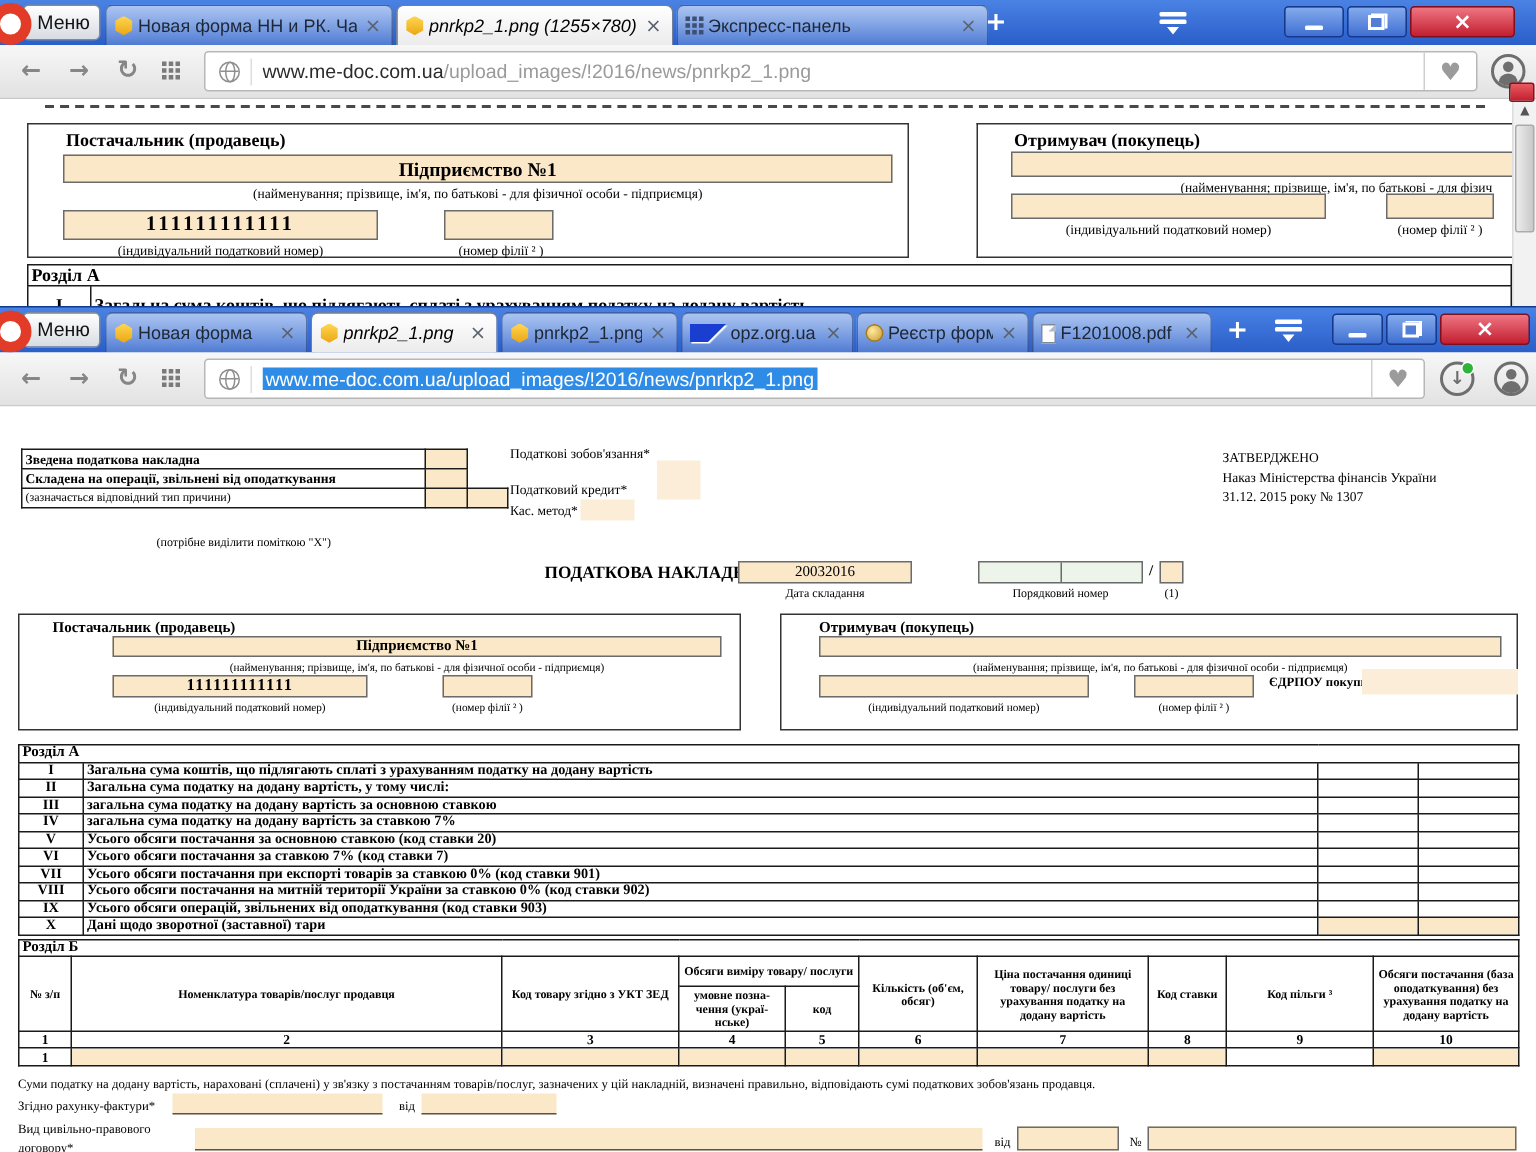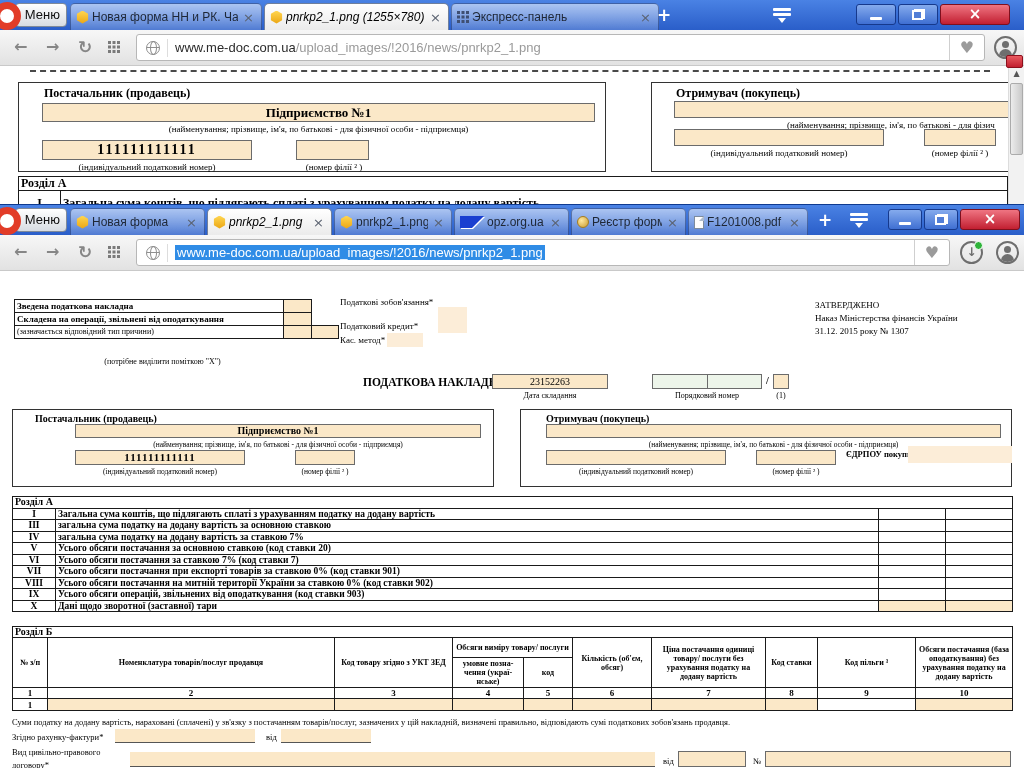--- a/index.html
+++ b/index.html
@@ -332,21 +332,21 @@
       <div class="ftext" style="left:340px;top:64px;font-size:9px;">Кас. метод*</div>
       <div class="fill" style="left:387px;top:62px;width:36px;height:14px;"></div>
 
       <div class="ftext" style="left:815px;top:28px;font-size:9px;line-height:13px;">
         <div>ЗАТВЕРДЖЕНО</div>
         <div>Наказ Міністерства фінансів України</div>
         <div>31.12. 2015 року № 1307</div>
       </div>
 
       <div class="abs" style="left:363px;top:105px;font-weight:bold;font-size:11.5px;">ПОДАТКОВА НАКЛАДНА</div>
-      <div class="bbox" style="left:492px;top:103px;width:116px;height:15px;text-align:center;font-size:10px;line-height:13px;">23152263</div>
+      <div class="bbox" style="left:492px;top:103px;width:116px;height:15px;text-align:center;font-size:10px;line-height:13px;">20032016</div>
       <div class="cap" style="left:492px;top:120px;width:116px;">Дата складання</div>
       <div class="greenbox" style="left:652px;top:103px;width:110px;height:15px;"></div>
       <div class="cap" style="left:652px;top:120px;width:110px;">Порядковий номер</div>
       <div class="abs" style="left:766px;top:104px;font-weight:bold;font-size:10px;">/</div>
       <div class="bbox" style="left:773px;top:103px;width:16px;height:15px;"></div>
       <div class="cap" style="left:771px;top:120px;width:20px;">(1)</div>
 
       <div class="partybox" style="left:12px;top:138px;width:482px;height:78px;">
         <div class="ptitle" style="left:22px;top:3px;">Постачальник (продавець)</div>
         <div class="pname" style="left:62px;top:14px;width:406px;height:14px;">Підприємство №1</div>
@@ -376,20 +376,26 @@
             <col style="width:67px;">
             <col style="width:67px;">
           </colgroup>
         <tbody>
             <tr>
               <td colspan="4" class="hdr">Розділ А</td>
             </tr>
         <tr>
               <td class="ra-n">I</td>
               <td>Загальна сума коштів, що підлягають сплаті з урахуванням податку на додану вартість</td>
+              <td></td>
+              <td></td>
+            </tr>
+        <tr>
+              <td class="ra-n">II</td>
+              <td>Загальна сума податку на додану вартість, у тому числі:</td>
               <td></td>
               <td></td>
             </tr>
         <tr>
               <td class="ra-n">III</td>
               <td>загальна сума податку на додану вартість за основною ставкою</td>
               <td></td>
               <td></td>
             </tr>
         <tr>

